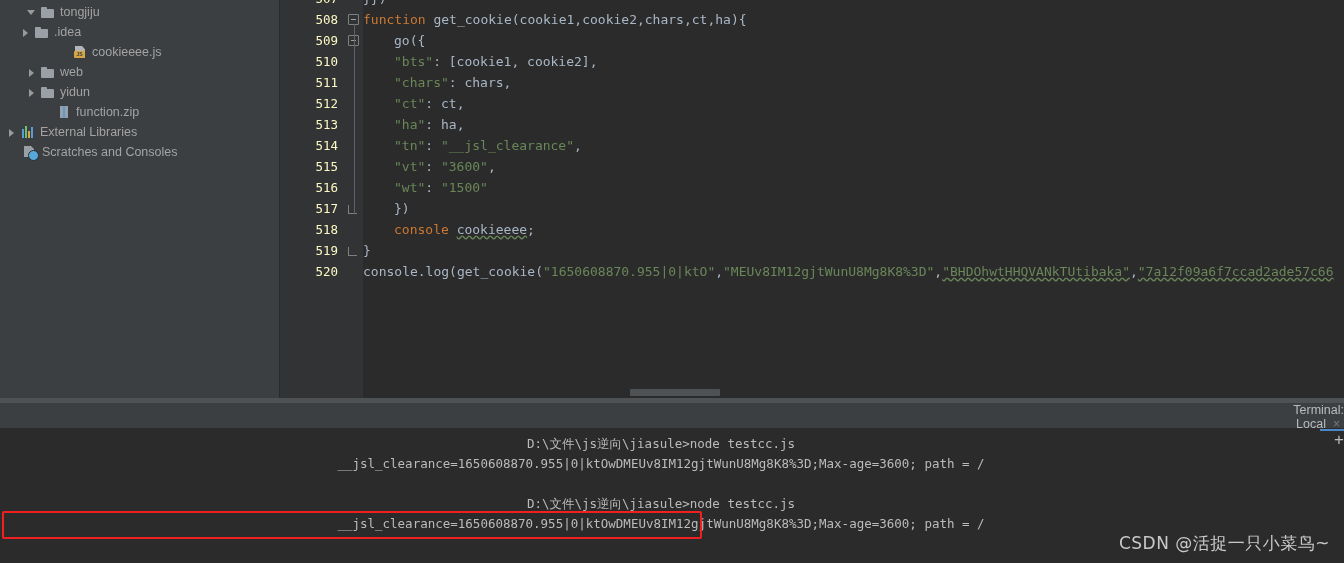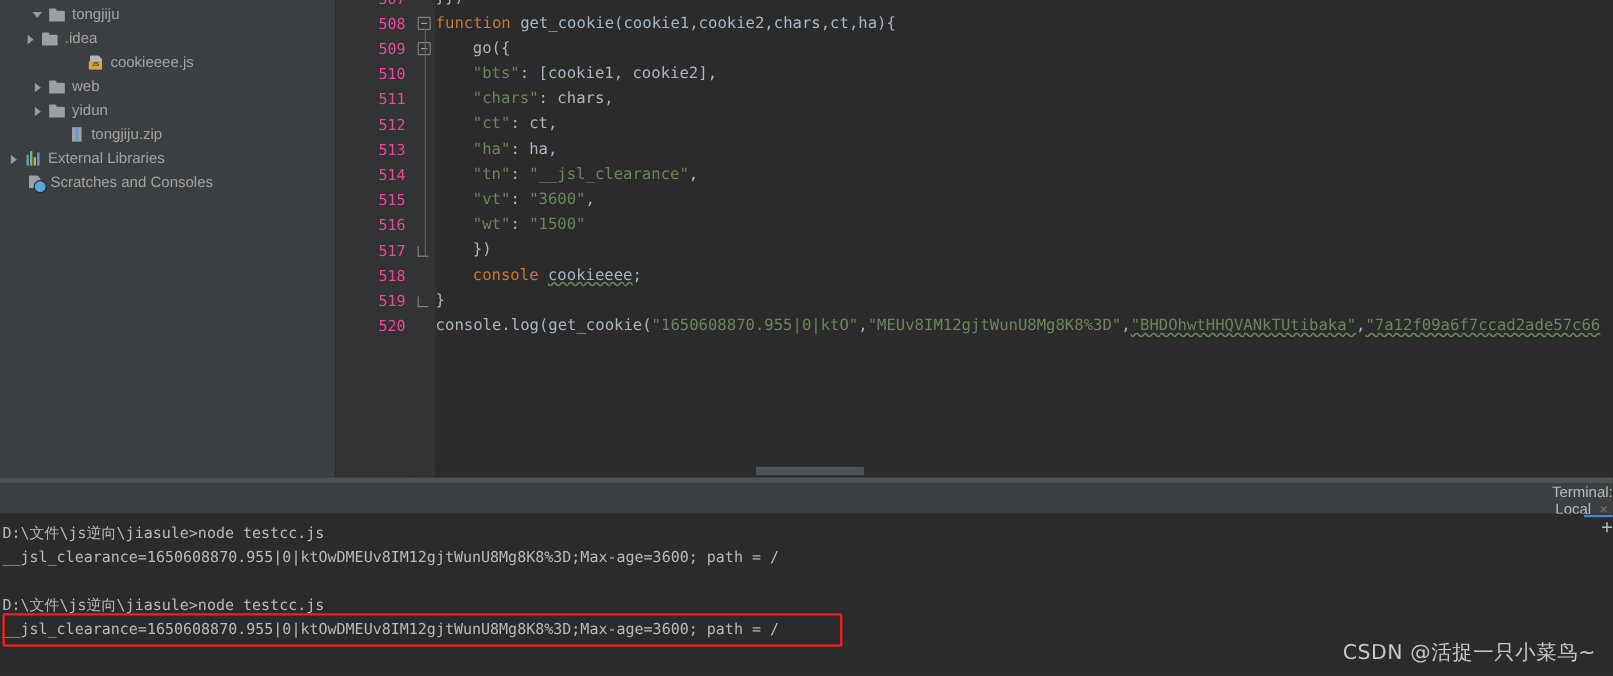--- a/index.html
+++ b/index.html
@@ -153,21 +153,21 @@
     font-family: "DejaVu Sans Mono", "Liberation Mono", monospace;
     font-size: 13px;
   }
   #gutter {
     position:absolute; left:0; top:0;
     width: 66px; height: 398px;
     background: #313335;
   }
   .ln {
     position:absolute; right: 8px;
-    color:#ec4899;
+    color:#fef9c3;
     font-size:12.5px;
     font-family:"DejaVu Sans Mono","Liberation Mono",monospace;
     line-height: 21px;
     height: 21px;
   }
   #fold-strip {
     position:absolute; left:66px; top:0;
     width:17px; height:398px;
     background:#313335;
   }
@@ -271,20 +271,21 @@
     margin-left:18px;
     color:#BBBBBB; font-size:17px;
     line-height:17px;
     font-family:"Liberation Sans", sans-serif;
   }
   #terminal-body {
     position:absolute; left:0; top:25px;
     width:1320px; height:135px;
     background:#2B2B2B;
     padding-top:6px;
+    text-align:center;
   }
   .tline {
     height:20px; line-height:20px;
     color:#BBBBBB;
     font-family:"DejaVu Sans Mono","Liberation Mono",monospace;
     font-size:12.5px;
     white-space:nowrap;
     padding-left:2px;
   }
   .tline.blank { height:20px; }
@@ -343,21 +344,21 @@
 
     <div class="tree-row" style="padding-left:26px">
       <span class="arrow right"></span>
       <span class="ico ico-folder"></span>
       <span class="tree-label">yidun</span>
     </div>
 
     <div class="tree-row" style="padding-left:42px">
       <span class="arrow"></span>
       <span class="ico ico-zip"></span>
-      <span class="tree-label">tongjiju.zip</span>
+      <span class="tree-label">function.zip</span>
     </div>
 
     <div class="tree-row" style="padding-left:6px">
       <span class="arrow right"></span>
       <span class="ico ico-lib">
         <i style="height:9px;background:#5B9BD5"></i>
           <i style="height:12px;background:#6DBE6D"></i>
           <i style="height:7px;background:#D6A545"></i>
           <i style="height:11px;background:#5B9BD5"></i>
       </span>

